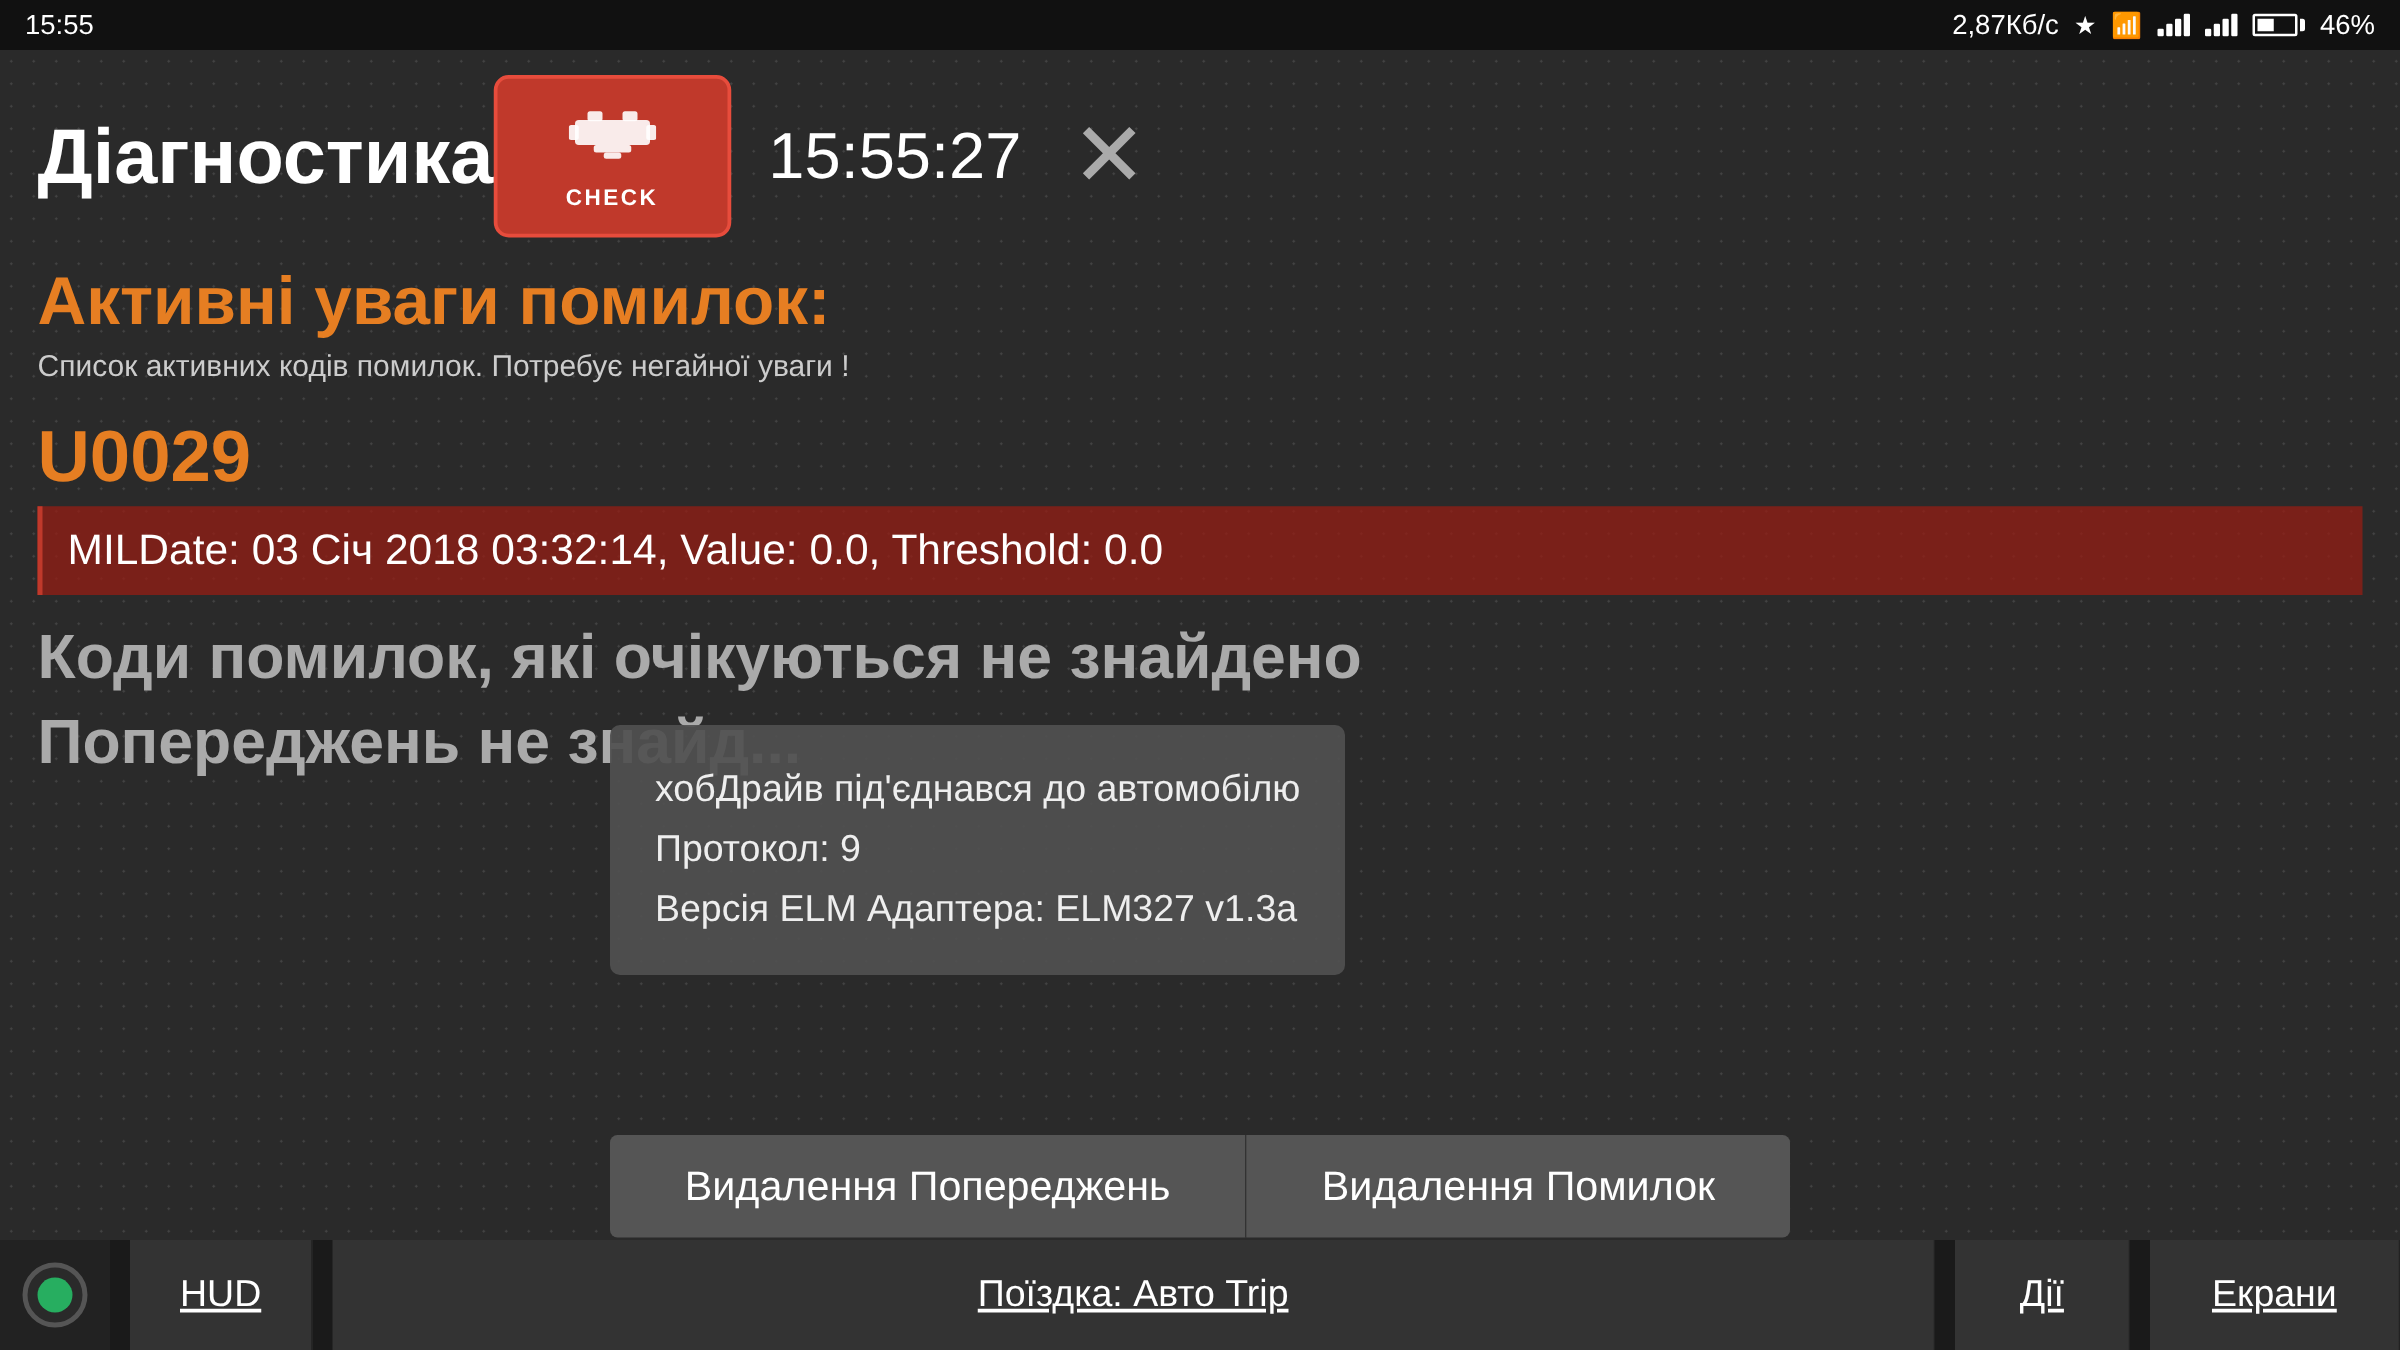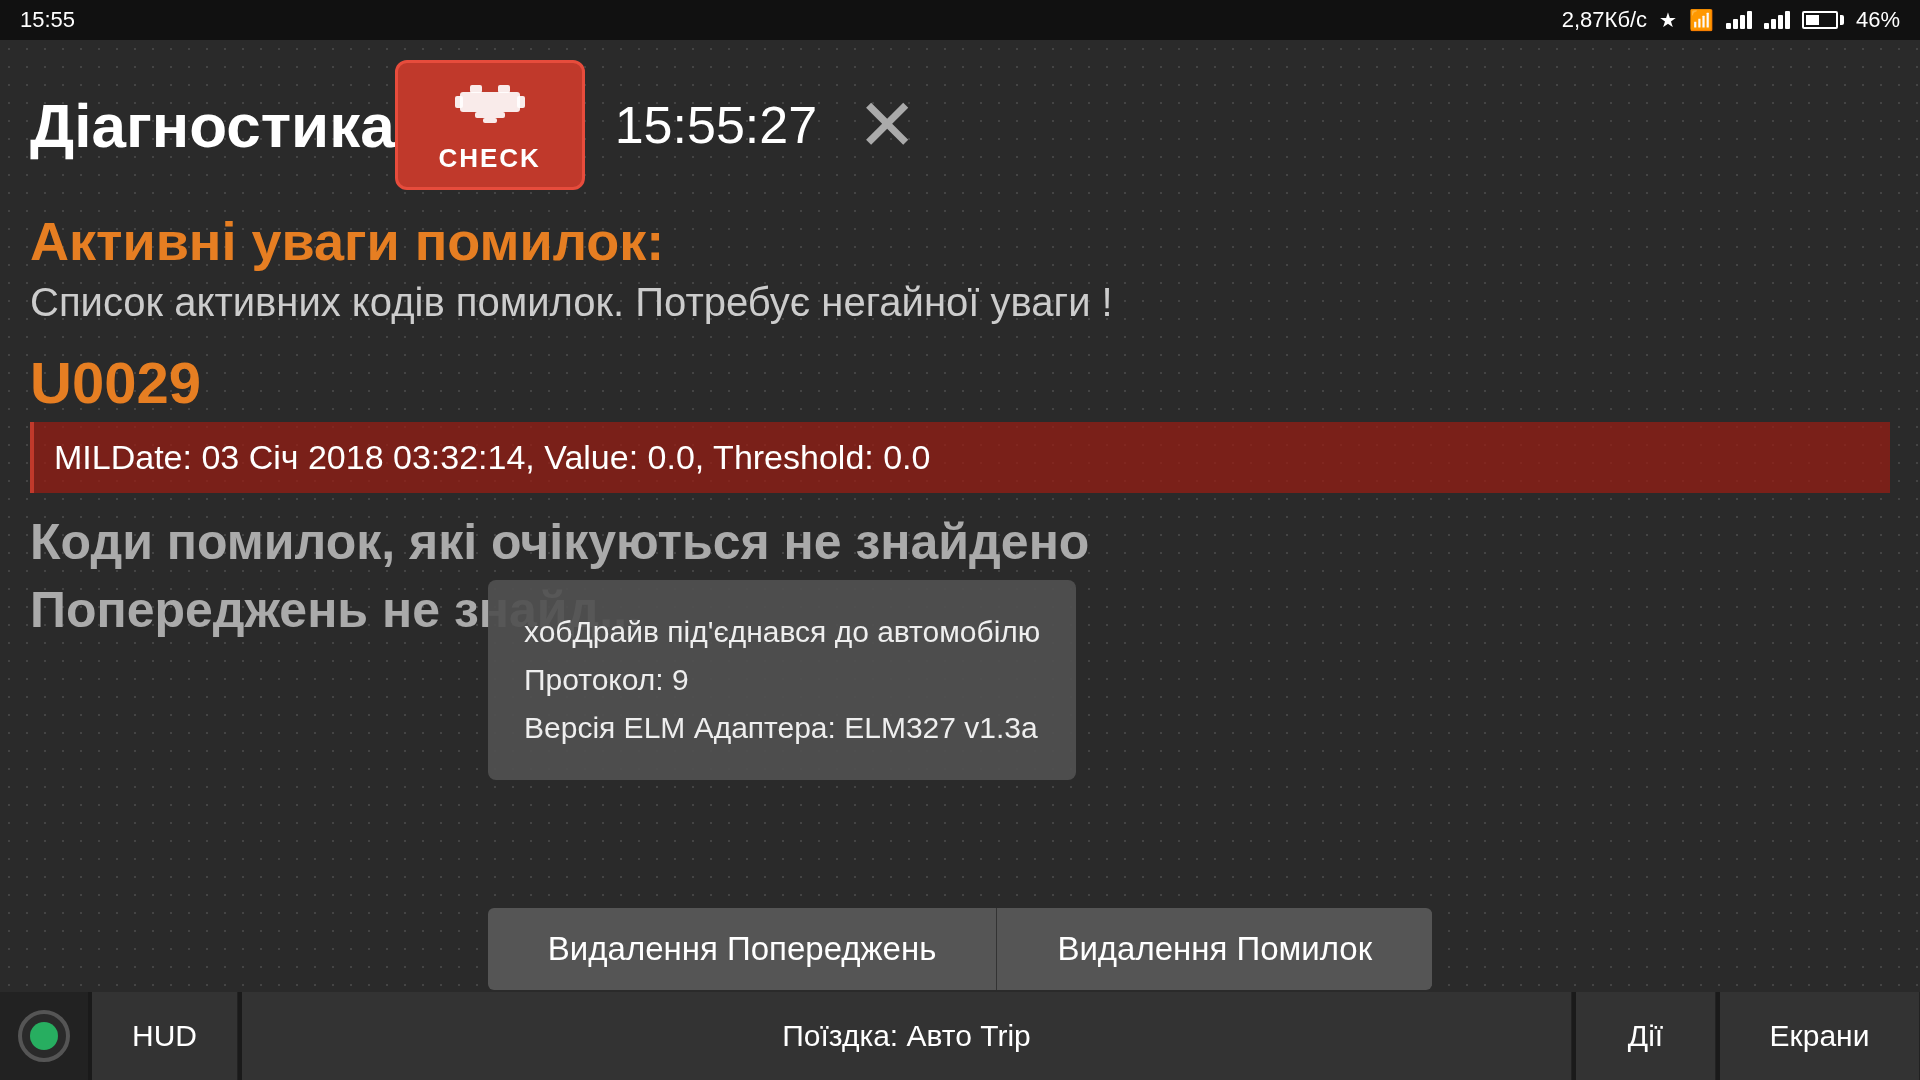--- a/index.html
+++ b/index.html
@@ -78,21 +78,21 @@
       cursor: pointer;
       position: relative;
     }
 
     .check-engine-icon {
       font-size: 52px;
       margin-bottom: 4px;
     }
 
     .check-label {
-      font-size: 26px;
+      font-size: 18px;
       font-weight: bold;
       color: #fff;
       letter-spacing: 2px;
     }
 
     .time-display {
       font-size: 52px;
       color: #ffffff;
       font-weight: normal;
     }
@@ -111,21 +111,21 @@
     }
 
     .section-title-orange {
       font-size: 54px;
       color: #e67e22;
       font-weight: bold;
       margin-bottom: 8px;
     }
 
     .section-subtitle {
-      font-size: 40px;
+      font-size: 24px;
       color: #ccc;
       margin-bottom: 24px;
     }
 
     .error-code {
       font-size: 58px;
       color: #e67e22;
       font-weight: bold;
       margin-bottom: 6px;
     }
@@ -204,21 +204,22 @@
 
     
     .bottom-nav {
       position: absolute;
       bottom: 0;
       left: 0;
       right: 0;
       height: 88px;
       background-color: #1a1a1a;
       display: flex;
-      gap: 4px;
+      gap: 16px;
+      text-decoration: underline;
     }
 
     .nav-record-btn {
       width: 88px;
       height: 88px;
       display: flex;
       align-items: center;
       justify-content: center;
       background-color: #222;
       cursor: pointer;

